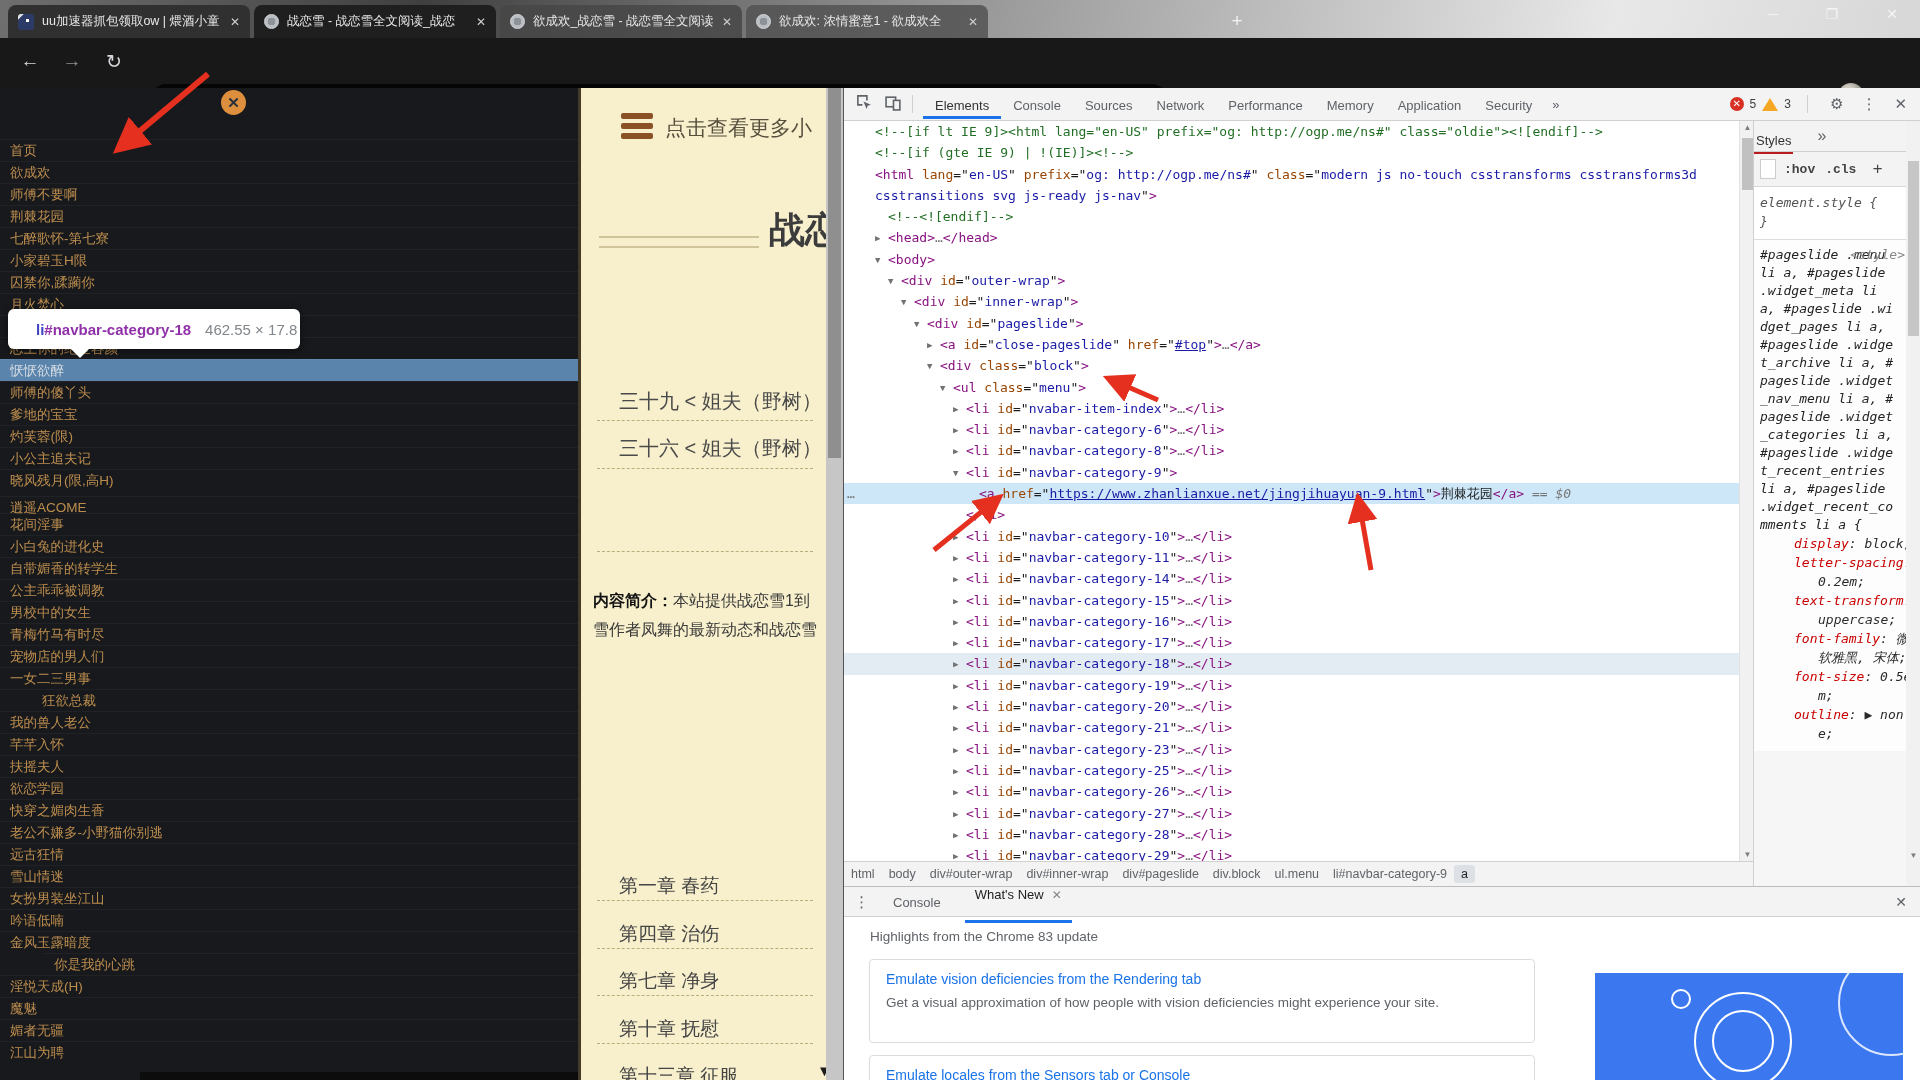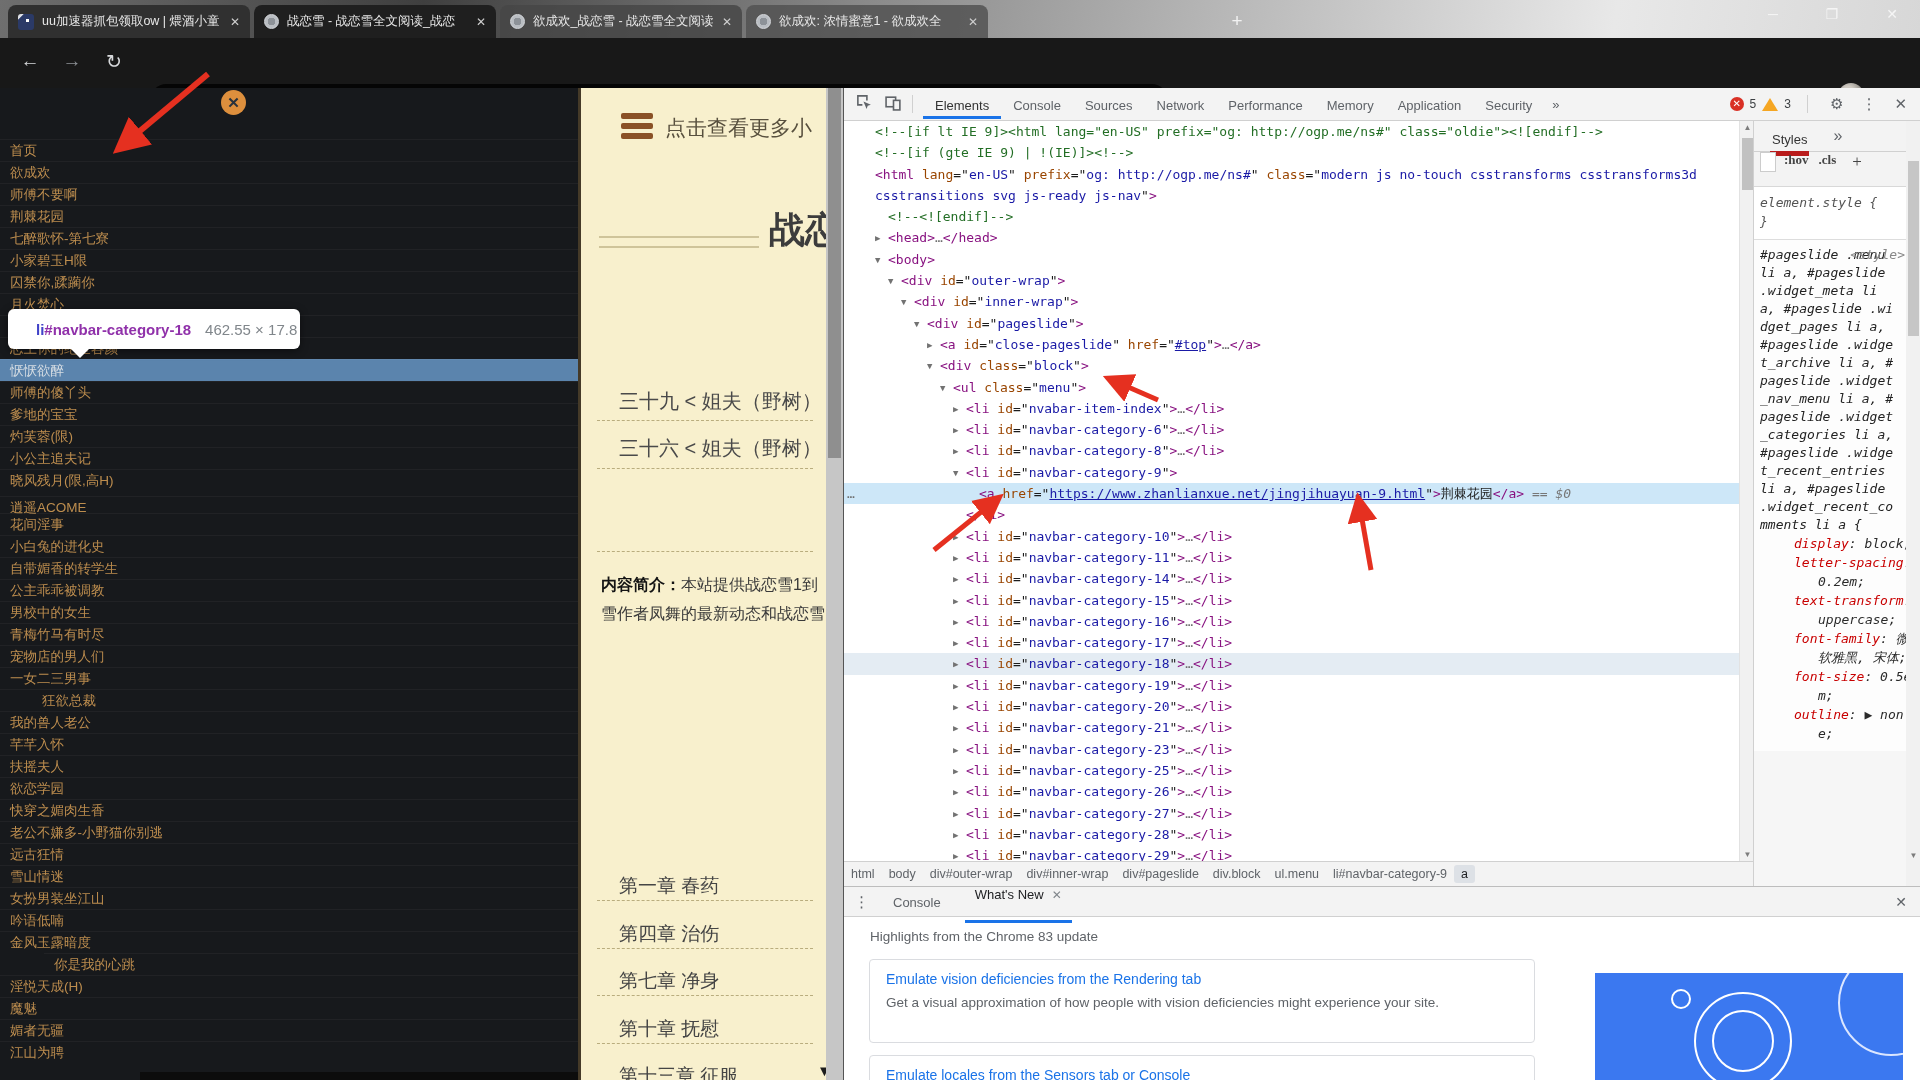--- a/index.html
+++ b/index.html
@@ -60,21 +60,21 @@
     border-left:3px solid #453a28;box-sizing:border-box;overflow:hidden;}
   .burger{position:absolute;left:40px;top:25px;width:32px;height:26px;}
   .burger div{height:6px;background:#8a5126;border-radius:2px;margin-bottom:4px;}
   .more-hint{position:absolute;left:84px;top:26px;font-size:21px;color:#58503e;white-space:nowrap;}
   .dbl-lines{position:absolute;left:18px;top:148px;width:160px;height:8px;
     border-top:2px solid #cfc49a;border-bottom:2px solid #cfc49a;}
   .site-title{position:absolute;left:188px;top:118px;font-family:"Liberation Serif",serif;font-weight:bold;
     font-size:36px;color:#3c3c3c;white-space:nowrap;}
   .lat{position:absolute;left:38px;font-size:20px;color:#4a4a4a;white-space:nowrap;}
   .dash{position:absolute;left:16px;width:216px;border-top:1px dashed #b9ad7e;}
-  .intro{position:absolute;left:20px;font-size:16px;color:#3a3a3a;white-space:nowrap;}
+  .intro{position:absolute;left:12px;font-size:16px;color:#3a3a3a;white-space:nowrap;margin-top:16px;}
   .intro b{color:#141414;}
   .chap{position:absolute;left:38px;font-size:19px;color:#454545;white-space:nowrap;text-align:right;}
   .scrolldown{position:absolute;left:236px;top:974px;color:#1c1c1c;font-size:15px;}
   .vscroll{position:absolute;left:826px;top:0;width:17px;height:992px;background:#c6c6c6;}
   .vscroll .thumb{position:absolute;left:2px;top:0;width:13px;height:370px;background:#8f8f8f;}
 
   
   .devtools{position:absolute;left:843px;top:0;width:1077px;height:992px;background:#fff;
     border-left:1px solid #555;box-sizing:border-box;}
   .dt-top{position:absolute;left:0;top:0;width:1077px;height:33px;background:#f3f3f3;border-bottom:1px solid #d0d0d0;box-sizing:border-box;display:flex;align-items:center;}
@@ -105,24 +105,24 @@
   .dt-vscroll .arr{position:absolute;left:0;width:15px;text-align:center;color:#7c7c7c;font-size:8px;}
   .dt-vscroll .thumb{position:absolute;left:2px;top:17px;width:11px;height:52px;background:#c1c1c1;}
 
   .crumbs{position:absolute;left:0;top:773px;width:910px;height:25px;background:#f3f3f3;border-top:1px solid #d0d0d0;
     box-sizing:border-box;display:flex;align-items:center;font-size:12.5px;color:#5f6368;overflow:hidden;}
   .crumb{padding:2px 7px;white-space:nowrap;}
   .crumb.last{background:#dde1e6;border-radius:3px;color:#202124;}
 
   .styles{position:absolute;left:909px;top:33px;width:168px;height:765px;background:#f6f6f6;border-left:1px solid #d0d0d0;box-sizing:border-box;overflow:hidden;}
   .st-tabs{height:30px;border-bottom:1px solid #d0d0d0;display:flex;align-items:center;background:#f3f3f3;}
-  .st-tab{font-size:13px;color:#333;margin-left:16px;padding:15px 2px 4px;border-bottom:5px solid #b91c1c;}
+  .st-tab{font-size:13px;color:#333;padding:15px 2px 4px;border-bottom:2px solid #b91c1c;}
   .st-more{margin-left:24px;color:#5f6368;}
-  .st-filter{height:34px;display:flex;align-items:flex-start;border-bottom:1px solid #d8d8d8;background:#f3f3f3;
-    font-family:Liberation Serif, serif;font-size:13px;font-weight:bold;color:#444;}
+  .st-filter{height:34px;display:flex;align-items:center;border-bottom:1px solid #d8d8d8;background:#f3f3f3;
+    font-family:Liberation Mono, monospace;font-size:13px;font-weight:bold;color:#444;}
   .st-filter .box{width:14px;height:18px;background:#fff;border:1px solid #ccc;margin:0 8px 0 6px;}
   .st-filter span{margin-right:10px;}
   .st-filter .plus{font-size:17px;font-weight:normal;margin-left:6px;}
   .esbox{background:#fff;border-bottom:1px solid #ddd;padding:6px 6px 8px;
     font-family:"DejaVu Sans Mono",monospace;font-style:italic;font-size:13px;color:#555;line-height:19px;}
   .rulebox{position:relative;background:#fdfdfd;padding:6px 18px 8px 6px;
     font-family:"DejaVu Sans Mono",monospace;font-style:italic;font-size:13px;line-height:18px;color:#222;}
   .rulebox .stylelink{position:absolute;right:16px;top:6px;color:#888;}
   .selector{word-break:break-all;width:136px;}
   .prop{padding-left:58px;text-indent:-24px;word-break:break-all;width:100px;line-height:19px;}

